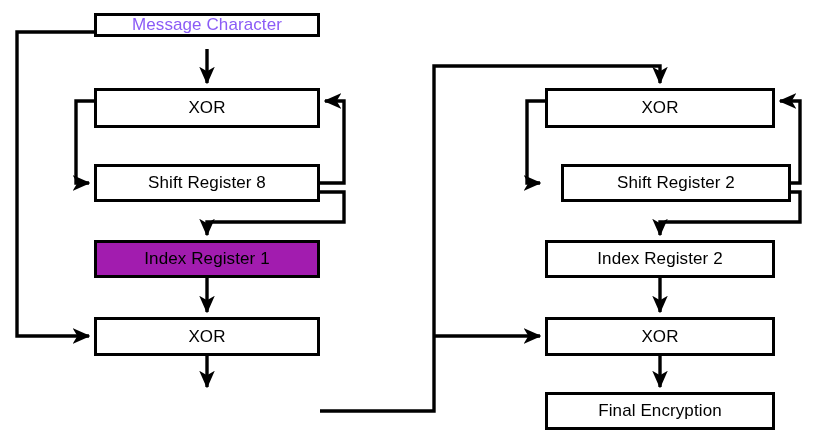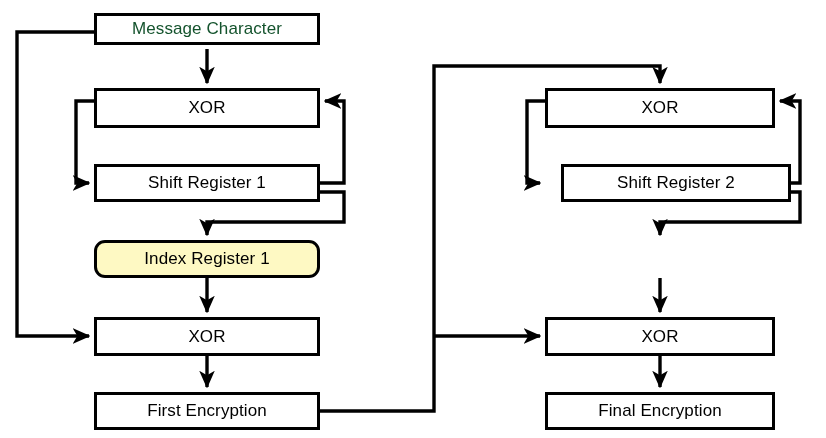--- a/index.html
+++ b/index.html
@@ -78,52 +78,52 @@
       <path d="M 775 183 L 800 183 L 800 101 L 780 101" marker-end="url(#ah)" stroke="#000000"></path>
 
       <path d="M 775 192 L 800 192 L 800 222 L 660 222 L 660 235" marker-end="url(#ah)" stroke="#000000"></path>
 
       <path d="M 660 278 L 660 312" marker-end="url(#ah)" stroke="#000000"></path>
 
       <path d="M 660 356 L 660 387" marker-end="url(#ah)" stroke="#000000"></path>
     </g>
   </svg>
 
-  <div class="node" style="left: 94px; top: 13px; width: 226px; height: 32px; background: rgb(255, 255, 255); border-color: rgb(0, 0, 0); color: #14532d;">
+  <div class="node" style="left: 94px; top: 13px; width: 226px; height: 24px; background: rgb(255, 255, 255); border-color: rgb(0, 0, 0); color: #8b5cf6;">
     <span class="node-label">Message Character</span>
   </div>
 
   <div class="node" style="left: 94px; top: 88px; width: 226px; height: 40px; background: rgb(255, 255, 255); border-color: rgb(0, 0, 0); color: rgb(0, 0, 0);">
     <span class="node-label">XOR</span>
   </div>
 
   <div class="node" style="left: 94px; top: 164px; width: 226px; height: 38px; background: rgb(255, 255, 255); border-color: rgb(0, 0, 0); color: rgb(0, 0, 0);">
-    <span class="node-label">Shift Register 1</span>
+    <span class="node-label">Shift Register 8</span>
   </div>
 
-  <div class="node" style="left: 94px; top: 240px; width: 226px; height: 38px; background: #fef9c3; border-color: rgb(0, 0, 0); color: rgb(0, 0, 0); border-radius: 11px;">
+  <div class="node" style="left: 94px; top: 240px; width: 226px; height: 38px; background: #a21caf; border-color: rgb(0, 0, 0); color: rgb(0, 0, 0);">
     <span class="node-label">Index Register 1</span>
   </div>
 
   <div class="node" style="left: 94px; top: 317px; width: 226px; height: 39px; background: rgb(255, 255, 255); border-color: rgb(0, 0, 0); color: rgb(0, 0, 0);">
     <span class="node-label">XOR</span>
   </div>
 
-  <div class="node" style="left: 94px; top: 392px; width: 226px; height: 38px; background: rgb(255, 255, 255); border-color: rgb(0, 0, 0); color: rgb(0, 0, 0);">
-    <span class="node-label">First Encryption</span>
-  </div>
 
   <div class="node" style="left: 545px; top: 88px; width: 230px; height: 40px; background: rgb(255, 255, 255); border-color: rgb(0, 0, 0); color: rgb(0, 0, 0);">
     <span class="node-label">XOR</span>
   </div>
 
   <div class="node" style="left: 545px; top: 164px; width: 230px; height: 38px; background: rgb(255, 255, 255); border-color: rgb(0, 0, 0); color: rgb(0, 0, 0); margin-left: 16px;">
     <span class="node-label">Shift Register 2</span>
   </div>
 
+  <div class="node" style="left: 545px; top: 240px; width: 230px; height: 38px; background: rgb(255, 255, 255); border-color: rgb(0, 0, 0); color: rgb(0, 0, 0);">
+    <span class="node-label">Index Register 2</span>
+  </div>
 
   <div class="node" style="left: 545px; top: 317px; width: 230px; height: 39px; background: rgb(255, 255, 255); border-color: rgb(0, 0, 0); color: rgb(0, 0, 0);">
     <span class="node-label">XOR</span>
   </div>
 
   <div class="node" style="left: 545px; top: 392px; width: 230px; height: 38px; background: rgb(255, 255, 255); border-color: rgb(0, 0, 0); color: rgb(0, 0, 0); align-items: center;">
     <span class="node-label">Final Encryption</span>
   </div>
 
 </div>

